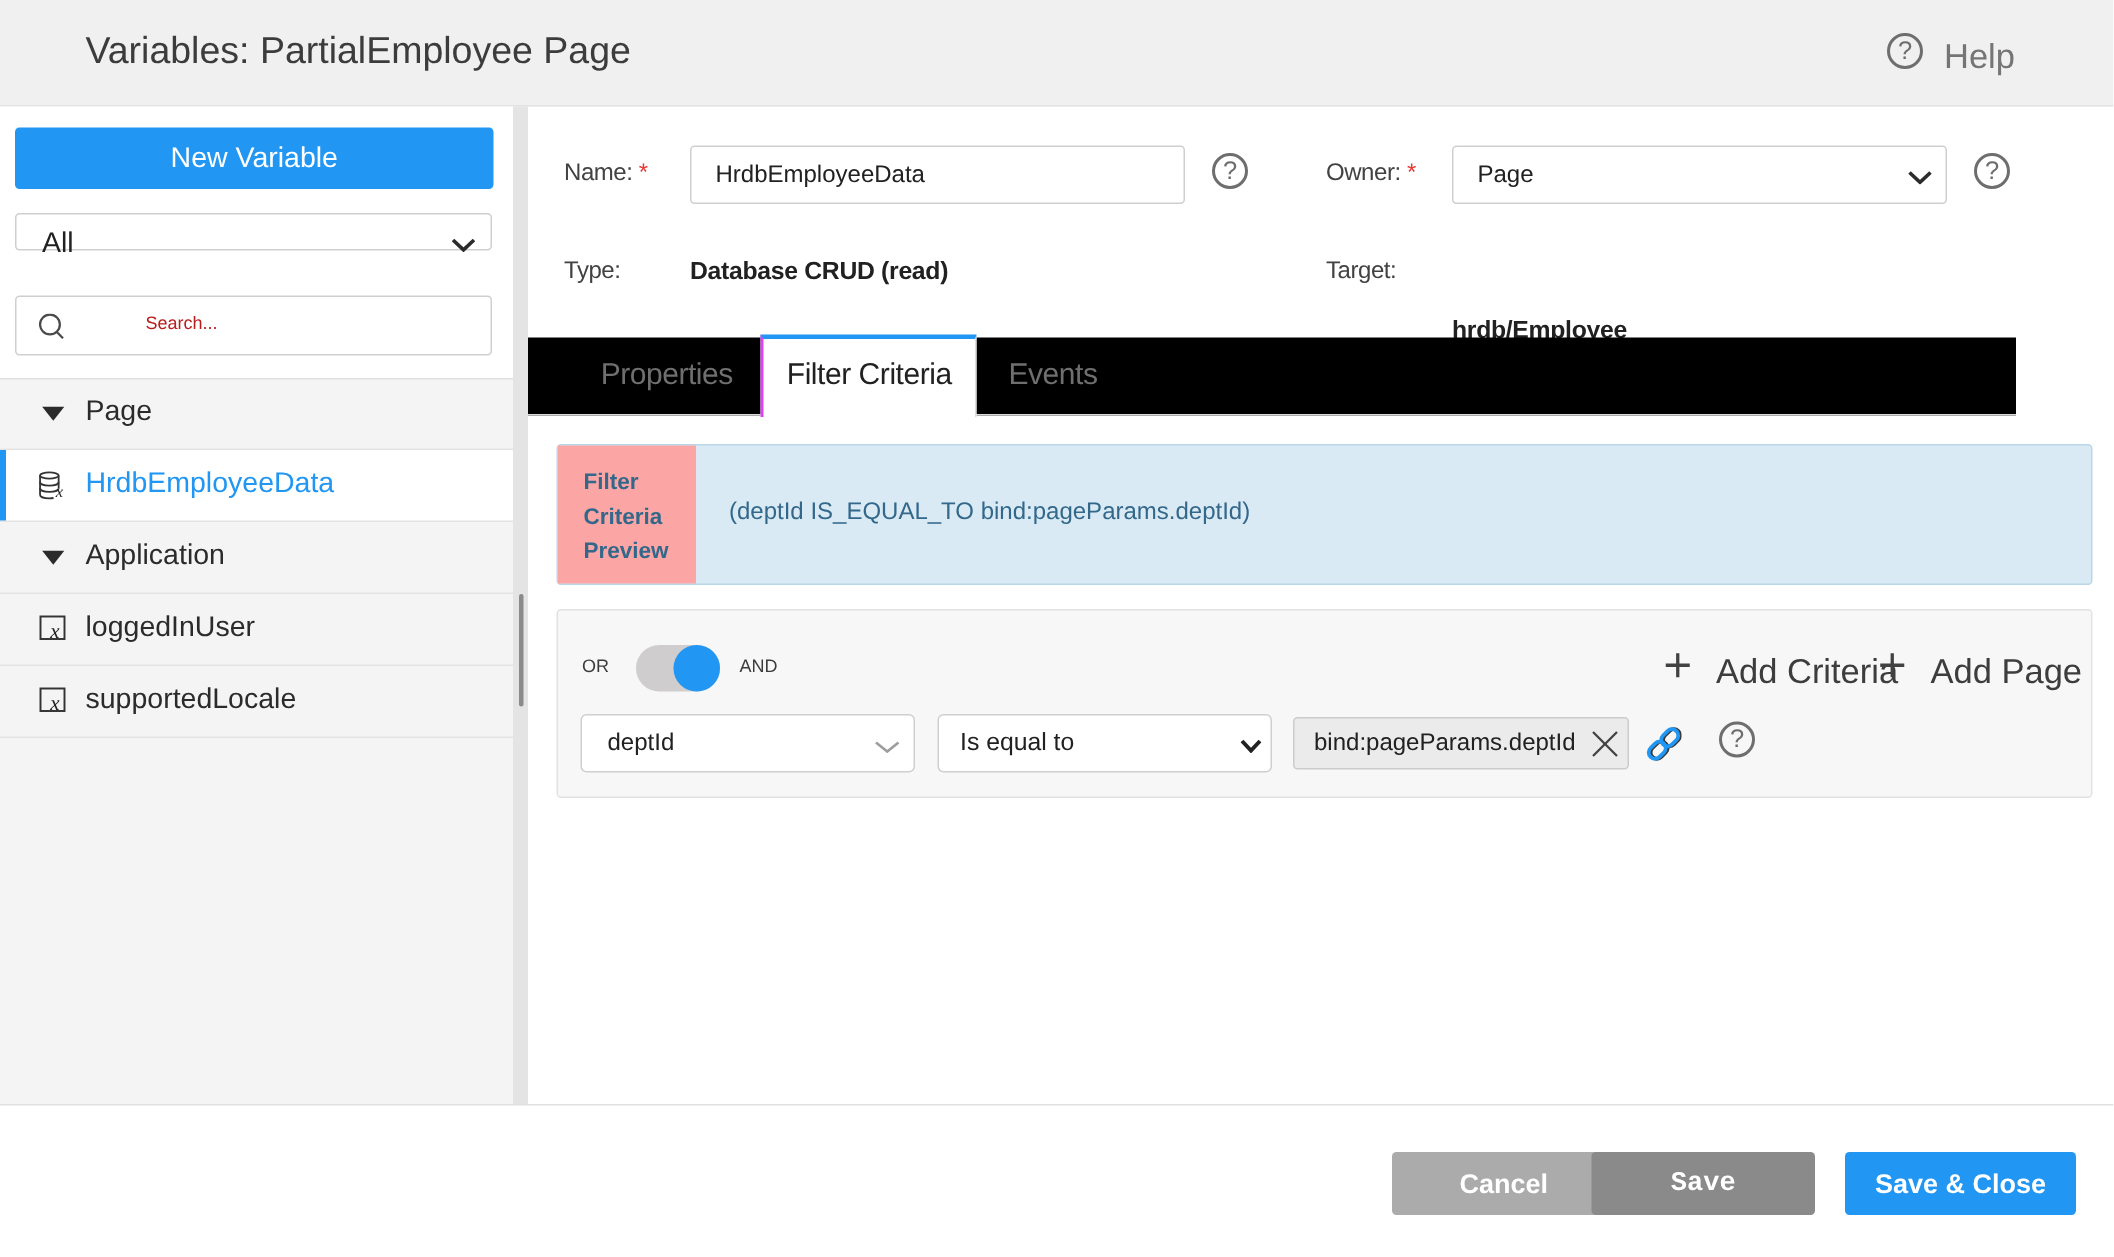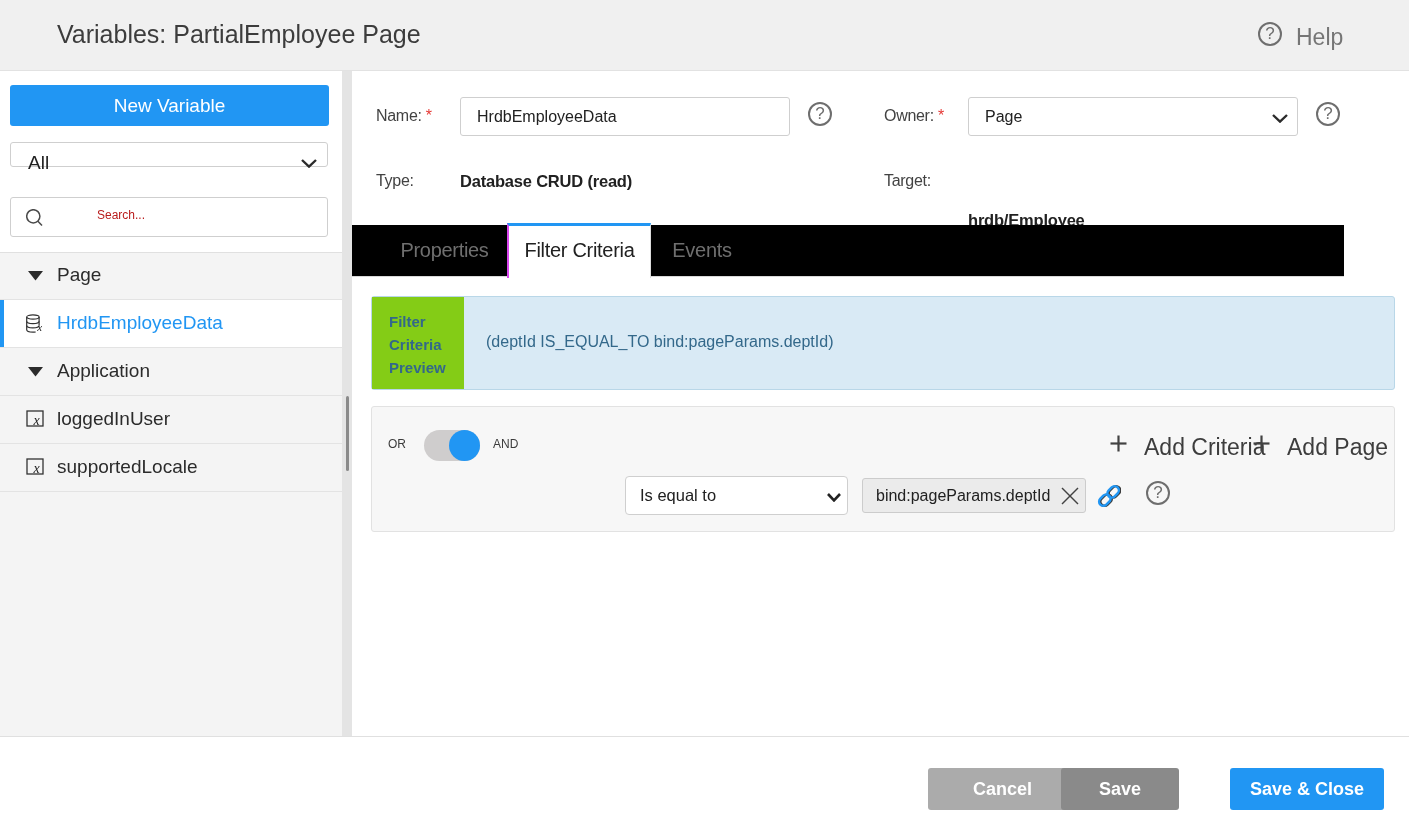--- a/index.html
+++ b/index.html
@@ -33,38 +33,38 @@
   .selbar { position:absolute; left:0; top:0; width:4px; height:47px; background:#2196f3; }
 
   
   .gutter { left:342px; top:71px; width:10px; height:665px; background:#e4e4e4; }
   .thumb { left:345.5px; top:396px; width:3px; height:75px; background:#8a8a8a; border-radius:2px; }
 
   
   .footline { left:0; top:736px; width:1409px; height:1px; background:#e0e0e0; }
   .fbtn { top:768px; height:42px; border-radius:3px; color:#fff; font-size:18px; font-weight:bold; text-align:center; line-height:42px; }
   .b-cancel { left:892px; width:149px; background:#ababab;margin-left:36px; }
-  .b-save { left:1061px; width:118px; background:#8a8a8a; }
+  .b-save { left:1061px; width:149px; background:#8a8a8a;font-family:Liberation Mono, monospace; }
   .b-sclose { left:1230px; width:154px; background:#2196f3; }
 
   
   .flabel { font-size:16px; color:#424242; letter-spacing:-0.3px; }
   .req { color:#e53935; }
   .inp { border:1px solid #cfcfcf; border-radius:3px; background:#fff; font-size:16px; color:#212121; }
   .bold { font-weight:bold; color:#212121; font-size:16.5px; letter-spacing:-0.2px; }
 
   
   .tabbar { left:352px; top:225px; width:992px; height:52px; background:#000000; border-bottom:1px solid #d9d9d9; }
   .tab { position:absolute; top:0; height:50px; font-size:20px; color:#6f6f6f; text-align:center; line-height:50px; letter-spacing:-0.3px; }
   .tab.active { top:-2px; height:55px; background:#fff; border-top:3px solid #2196f3;
                 border-left:2px solid #d946ef; border-right:1px solid #ddd; color:#212121; line-height:49px; }
 
   
   .preview { left:371px; top:296px; width:1024px; height:94px; background:#d9eaf5; border:1px solid #b9d7e8; border-radius:3px; }
-  .pv-label { position:absolute; left:0; top:0; width:92px; height:92px; background:#84cc16;
+  .pv-label { position:absolute; left:0; top:0; width:92px; height:92px; background:#fca5a5;
               color:#33688a; font-weight:bold; font-size:15px; padding:13px 0 0 17px; line-height:23px; }
   .pv-text { position:absolute; left:114px; top:36px; color:#33688a; font-size:16px; }
 
   
   .panel { left:371px; top:406px; width:1024px; height:126px; background:#f7f7f7; border:1px solid #e2e2e2; border-radius:3px; }
   .toggle-track { position:absolute; left:52px; top:23px; width:56px; height:31px; background:#cfcdcd; border-radius:16px; }
   .toggle-knob { position:absolute; left:25px; top:0; width:31px; height:31px; background:#2196f3; border-radius:50%; }
   .ptext { position:absolute; font-size:12px; color:#3c3c3c; }
   .psel { position:absolute; top:69px; height:39px; background:#fff; border:1px solid #cfcfcf; border-radius:4px;
           font-size:16px; color:#212121; line-height:37px; padding-left:17px; }
@@ -176,20 +176,25 @@
       <line x1="8.5" y1="0.5" x2="8.5" y2="16.5" stroke="#424242" stroke-width="2.2"></line>
       <line x1="0.5" y1="8.5" x2="16.5" y2="8.5" stroke="#424242" stroke-width="2.2"></line>
     </svg>
     <div class="addlink" style="left:772px; top:27px;">Add Criteria</div>
     <svg style="position:absolute; left:881px; top:28px;" width="17" height="17" viewBox="0 0 17 17">
       <line x1="8.5" y1="0.5" x2="8.5" y2="16.5" stroke="#424242" stroke-width="2.2"></line>
       <line x1="0.5" y1="8.5" x2="16.5" y2="8.5" stroke="#424242" stroke-width="2.2"></line>
     </svg>
     <div class="addlink" style="left:915px; top:27px;">Add Page</div>
 
+    <div class="psel" style="left:15px; width:223px;">deptId
+      <svg style="position:absolute; right:9px; top:17px;" width="17" height="8" viewBox="0 0 17 8">
+        <path d="M1 1 L8.5 7 L16 1" fill="none" stroke="#9e9e9e" stroke-width="1.8"></path>
+      </svg>
+    </div>
     <div class="psel" style="left:253px; width:223px; padding-left:14px; font-size:16.5px;">Is equal to
       <svg style="position:absolute; right:6px; top:16px;" width="14" height="9" viewBox="0 0 14 9">
         <path d="M1 1 L7 7.4 L13 1" fill="none" stroke="#222" stroke-width="2.6"></path>
       </svg>
     </div>
     <div class="chip">bind:pageParams.deptId
       <svg style="position:absolute; right:6px; top:8px;" width="18" height="18" viewBox="0 0 18 18">
         <line x1="1" y1="1" x2="17" y2="17" stroke="#424242" stroke-width="1.5"></line>
         <line x1="17" y1="1" x2="1" y2="17" stroke="#424242" stroke-width="1.5"></line>
       </svg>

